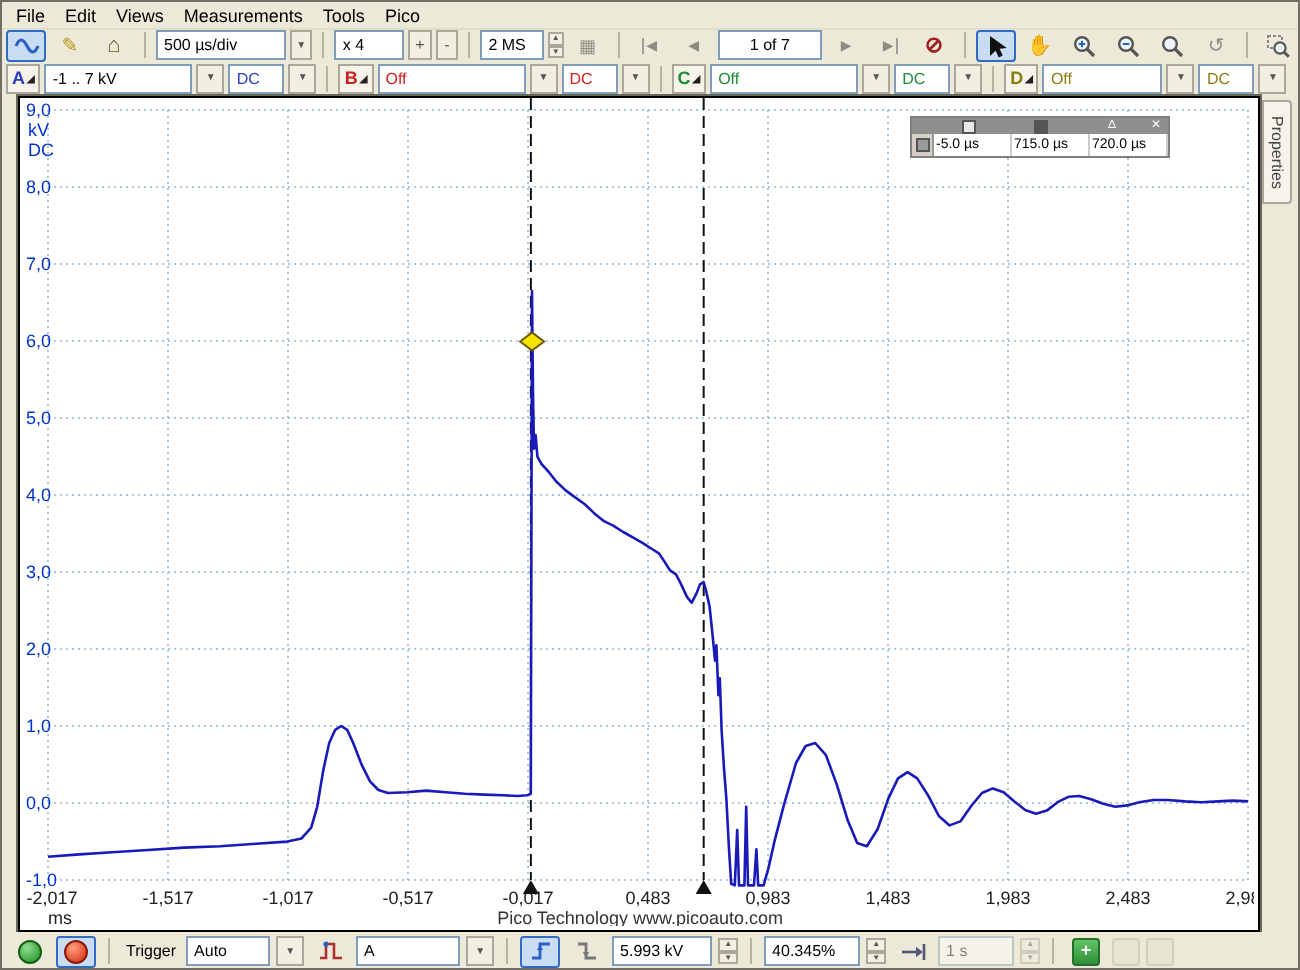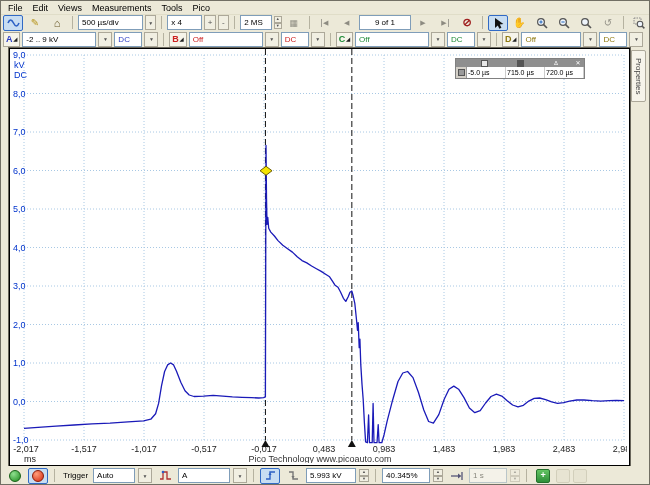--- a/index.html
+++ b/index.html
@@ -97,21 +97,21 @@
   <span class="tbtn gray">
     <span style="font-size:9px;">▦</span>
   </span>
   <span class="sep"></span>
   <span class="tbtn gray">
     <span style="font-size:7px;border-left:1px solid #333;padding-left:1px;">◀</span>
     </span>
   <span class="tbtn gray">
     <span style="font-size:7px;">◀</span>
     </span>
-  <span class="box" style="width:56px;justify-content:center;">9 of 1</span>
+  <span class="box" style="width:56px;justify-content:center;">1 of 7</span>
   <span class="tbtn gray">
     <span style="font-size:7px;">▶</span>
     </span>
   <span class="tbtn gray">
     <span style="font-size:7px;border-right:1px solid #333;padding-right:1px;">▶</span>
     </span>
   <span class="tbtn">
     <span style="color:#a02020;font-size:11px;font-weight:bold;">⊘</span>
     </span>
   <span class="sep"></span>
@@ -155,21 +155,21 @@
       <line x1="9" y1="9" x2="11.4" y2="11.4" stroke="#555" stroke-width="1.5"></line>
       </svg>
   </span>
 </div>
 
 <div class="bar" id="chbar">
   <span class="chbtn">
     <span style="color:#2b3cc4;">A</span>
     <span class="tri">◢</span>
     </span>
-  <span class="box" style="width:66px;">-2 .. 9 kV</span>
+  <span class="box" style="width:66px;">-1 .. 7 kV</span>
   <span class="dd">▼</span>
   <span class="box" style="width:20px;color:#2b3cc4;">DC</span>
   <span class="dd">▼</span>
   <span class="sep"></span>
 
   <span class="chbtn">
     <span style="color:#cc2020;">B</span>
     <span class="tri">◢</span>
     </span>
   <span class="box" style="width:66px;color:#cc2020;">Off</span>

